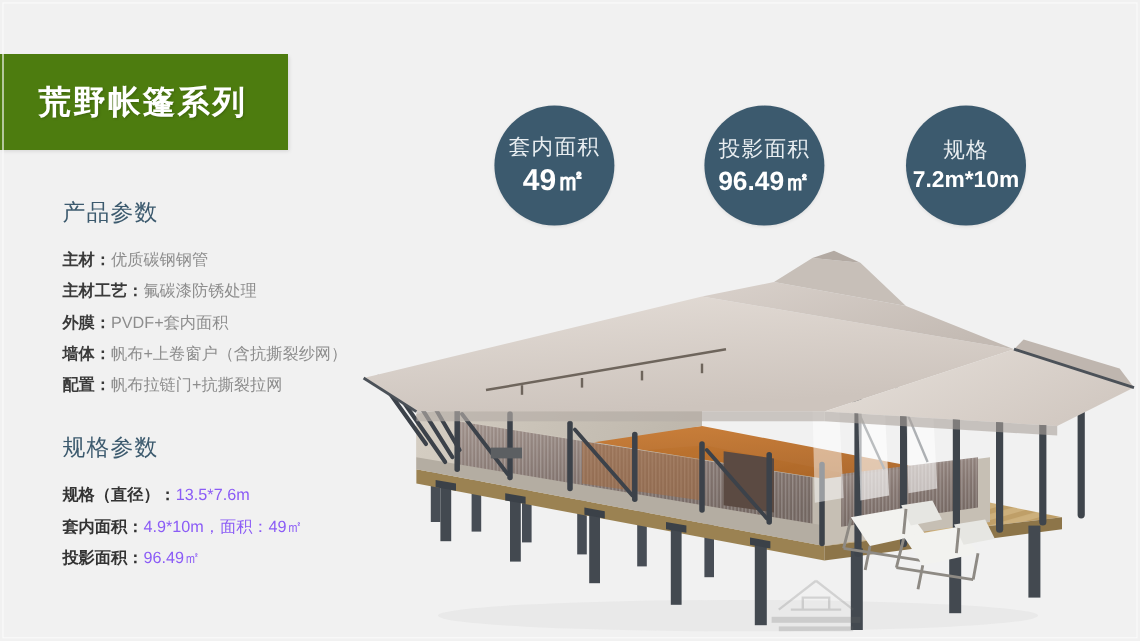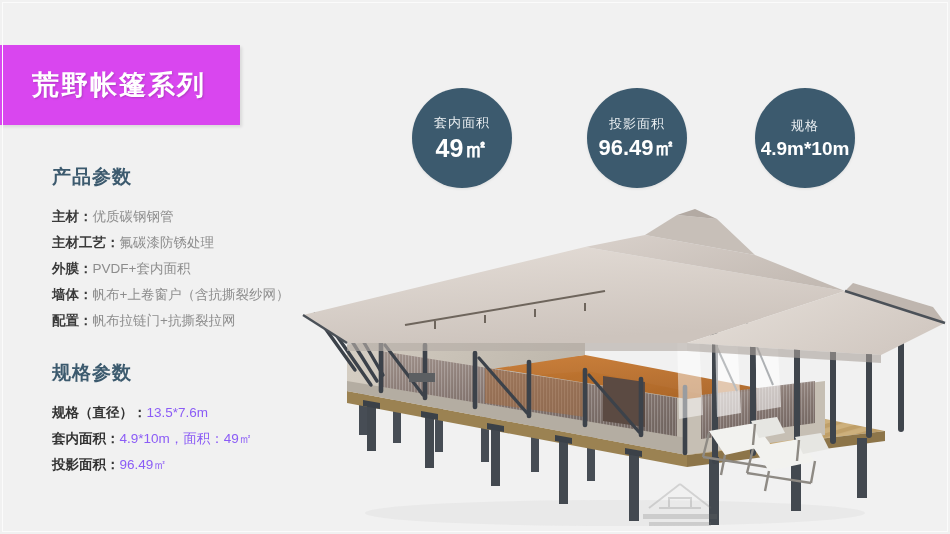--- a/index.html
+++ b/index.html
@@ -32,21 +32,21 @@
     z-index: 30;
   }
 
   
   .title-banner {
     position: absolute;
     left: 0;
     top: 45px;
     width: 240px;
     height: 80px;
-    background: #d946ef;
+    background: #4d7c0f;
     box-shadow: 2px 2px 3px rgba(0,0,0,0.10);
     display: flex;
     align-items: center;
     z-index: 10;
     text-align: center;
   }
   .title-banner .title-text {
     color: #ffffff;
     font-size: 27px;
     font-weight: bold;
@@ -60,21 +60,21 @@
   .left-col {
     position: absolute;
     left: 52px;
     top: 164px;
     width: 300px;
     z-index: 12;
   }
   .section-heading {
     color: #3c5a6e;
     font-size: 19px;
-    font-weight: bold;
+    font-weight: normal;
     letter-spacing: 1px;
     margin: 0 0 14px 0;
     white-space: nowrap;
   }
   .param-row {
     font-size: 13.5px;
     line-height: 26px;
     white-space: nowrap;
     color: #8a8a8a;
   }
@@ -110,21 +110,21 @@
     background: #3c5a6e;
     color: #ffffff;
     display: flex;
     flex-direction: column;
     align-items: center;
     justify-content: center;
     z-index: 15;
     box-shadow: 0 1px 3px rgba(0,0,0,0.08);
   }
   .circle .c-label {
-    font-size: 13px;
+    font-size: 18px;
     line-height: 1;
     color: #e9eef1;
     letter-spacing: 1px;
     margin-bottom: 7px;
     white-space: nowrap;
   }
   .circle .c-value {
     font-size: 25px;
     line-height: 1;
     font-weight: bold;
@@ -206,21 +206,21 @@
   <div class="circle c1">
     <span class="c-label">套内面积</span>
     <span class="c-value">49㎡</span>
   </div>
   <div class="circle c2">
     <span class="c-label">投影面积</span>
     <span class="c-value">96.49㎡</span>
   </div>
   <div class="circle c3">
     <span class="c-label">规格</span>
-    <span class="c-value">4.9m*10m</span>
+    <span class="c-value">7.2m*10m</span>
   </div>
 
   <div class="render-stage">
     <svg class="render-svg" viewBox="0 0 665 339" xmlns="http://www.w3.org/2000/svg">
       <defs>
         <linearGradient id="roofA" x1="0" y1="0" x2="0.4" y2="1">
           <stop offset="0" stop-color="#e4ddd7"></stop>
           <stop offset="1" stop-color="#cdc4bd"></stop>
         </linearGradient>
         <linearGradient id="roofB" x1="0" y1="0" x2="1" y2="0.7">

